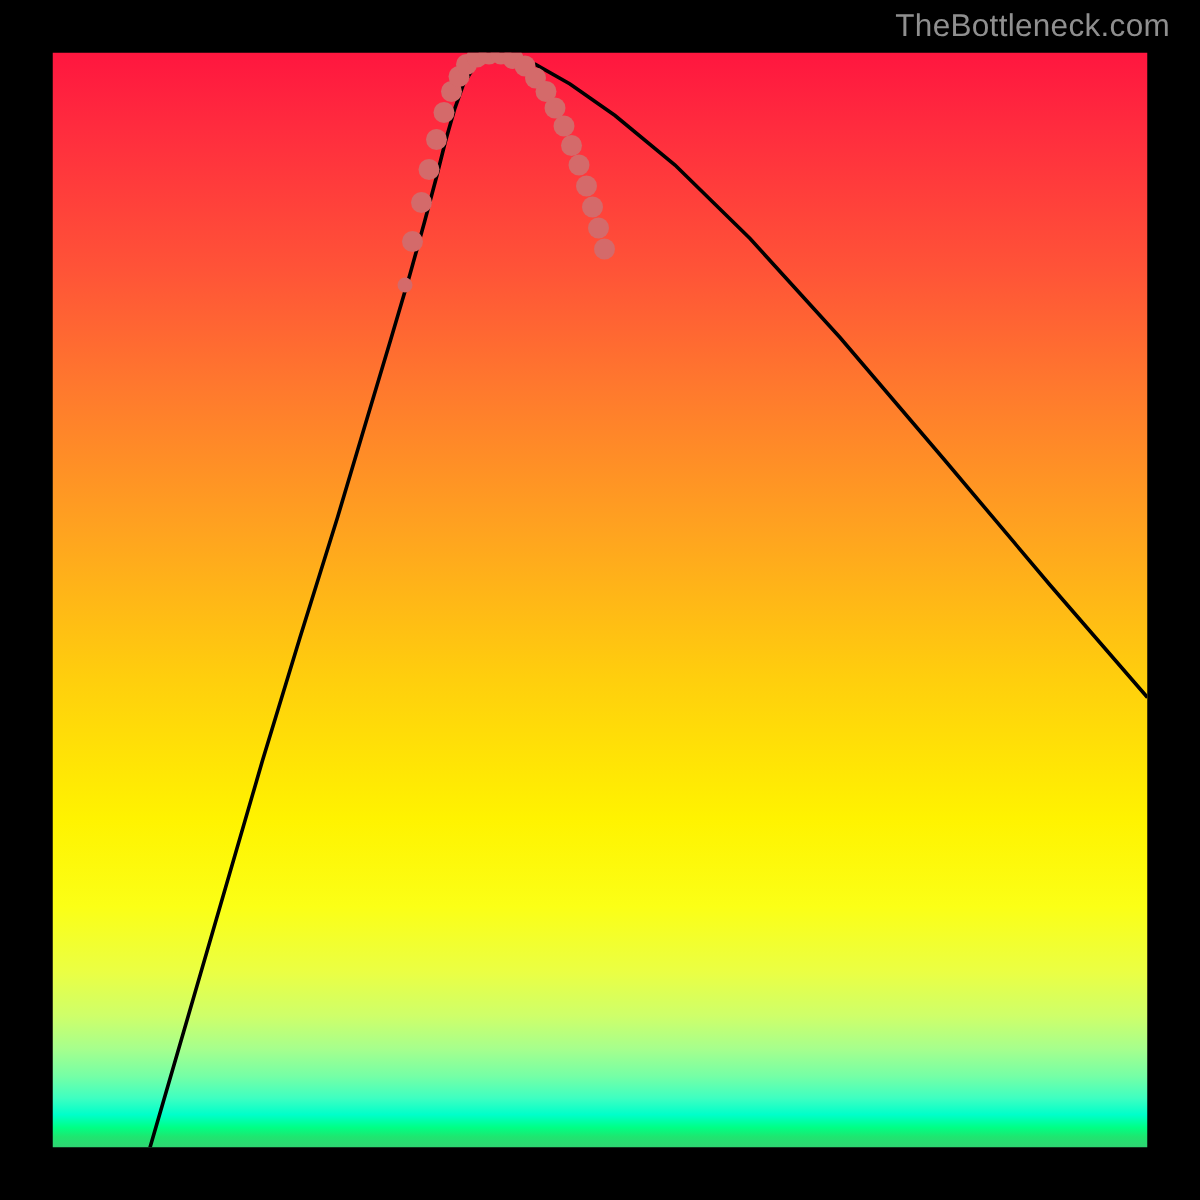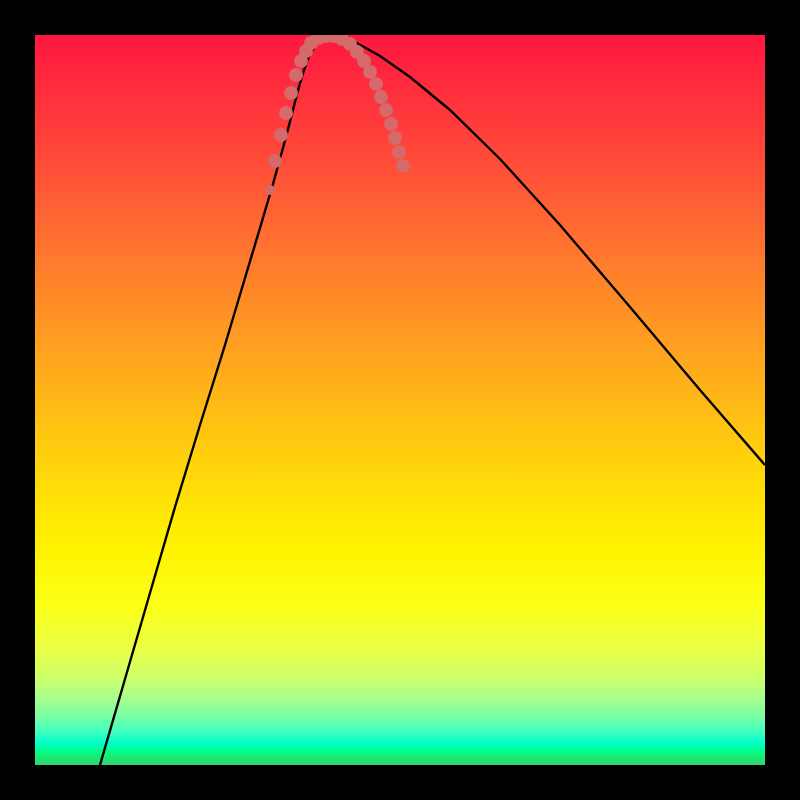--- a/index.html
+++ b/index.html
@@ -64,20 +64,21 @@
     color: #8f8f8f;
     font-size: 21px;
     font-weight: 500;
     letter-spacing: 0.2px;
   }
 </style>
 </head>
 <body>
 
 <div class="frame">
+  <div class="watermark">TheBottleneck.com</div>
   <div class="plot-area">
     <div class="gradient"></div>
     <svg class="curve" viewBox="0 0 730 730">
       <path id="main-curve" fill="none" stroke="#000" stroke-width="2.4" d="M65 730 L90 644 L115 558 L140 472 L165 390 L190 310 L210 243 L225 193 L238 149 L248 113 L256 83 L262 59 L268 38 L274 21 L282 8 L292 2 L305 2 L322 8 L345 21 L375 42 L415 75 L465 124 L525 190 L595 272 L665 355 L730 430"></path>
       <g id="marker-group">
           <circle cx="235" cy="155" r="5" fill="#d46a6a"></circle>
           <circle cx="240" cy="126" r="7" fill="#d46a6a"></circle>
           <circle cx="246" cy="100" r="7" fill="#d46a6a"></circle>
           <circle cx="251" cy="78" r="7" fill="#d46a6a"></circle>
           <circle cx="256" cy="58" r="7" fill="#d46a6a"></circle>

